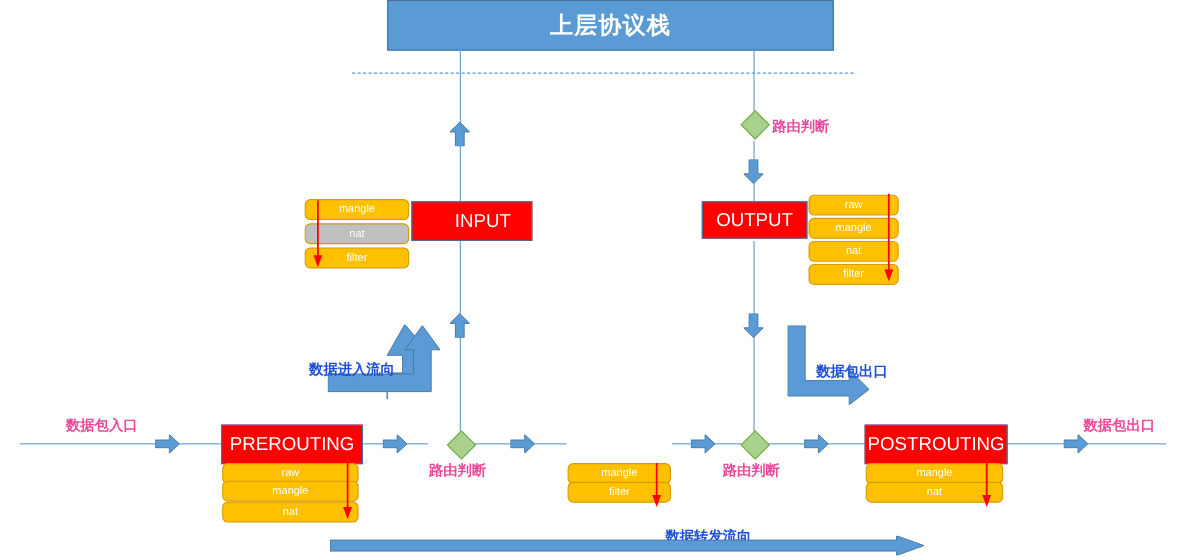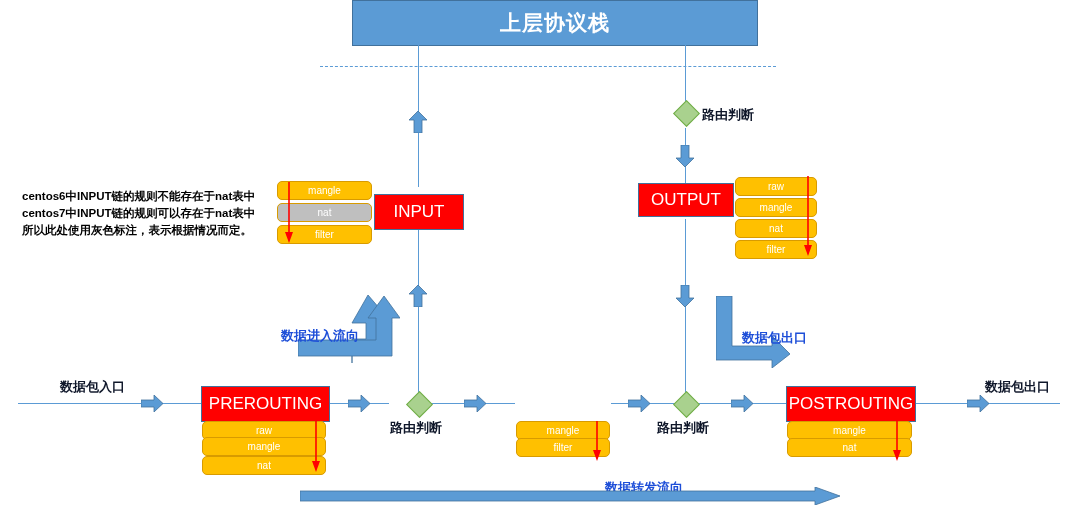--- a/index.html
+++ b/index.html
@@ -56,21 +56,21 @@
     background:#a9d18e;
     border:1px solid #70ad47;
     transform:rotate(45deg);
   }
 
   
   .barrow{position:absolute;width:20px;height:16px;}
   .barrow svg{display:block;}
 
   
-  .lbl{position:absolute;font-size:13px;color:#0f172a;font-weight:bold;white-space:nowrap;}
+  .lbl{position:absolute;font-size:13px;color:#ec4899;font-weight:bold;white-space:nowrap;}
   .lbl.blue{color:#1d4ed8;}
   .note{
     position:absolute;
     font-size:11.5px;font-weight:bold;color:#000;
     line-height:17px;white-space:nowrap;
   }
 
   
   .redarrow{position:absolute;}
   .redarrow svg{display:block;}
@@ -97,45 +97,40 @@
     <svg width="18" height="22" viewBox="0 0 18 22">
       <polygon points="9,0 18,9 13,9 13,22 5,22 5,9 0,9" fill="#5b9bd5" stroke="#41719c" stroke-width="0.8"></polygon>
     </svg>
   </div>
   <div class="barrow" style="left:409px;top:285px;width:18px;height:22px;">
     <svg width="18" height="22" viewBox="0 0 18 22">
       <polygon points="9,0 18,9 13,9 13,22 5,22 5,9 0,9" fill="#5b9bd5" stroke="#41719c" stroke-width="0.8"></polygon>
     </svg>
   </div>
 
-  <div class="chain" style="left:374px;top:194px;width:88px;height:34px;">
+  <div class="chain" style="left:374px;top:183px;width:88px;height:34px;padding-left:20px;">
     <span>INPUT</span>
   </div>
 
   <div class="tablebox" style="left:277px;top:181px;width:95px;height:19px;">
     <span>mangle</span>
   </div>
   <div class="tablebox gray" style="left:277px;top:203px;width:95px;height:19px;">
     <span>nat</span>
   </div>
   <div class="tablebox" style="left:277px;top:225px;width:95px;height:19px;">
     <span>filter</span>
   </div>
   <div class="redarrow" style="left:284px;top:182px;width:10px;height:61px;">
     <svg width="10" height="61" viewBox="0 0 10 61">
       <line x1="5" y1="0" x2="5" y2="52" stroke="#ff0000" stroke-width="1.6"></line>
       <polygon points="5,61 1,50 9,50" fill="#ff0000"></polygon>
     </svg>
   </div>
 
-  <div class="note" style="left:22px;top:188px;">
-    <div>centos6中INPUT链的规则不能存在于nat表中</div>
-    <div>centos7中INPUT链的规则可以存在于nat表中</div>
-    <div>所以此处使用灰色标注，表示根据情况而定。</div>
-  </div>
 
   <div class="vline" style="left:685px;top:44px;height:67px;"></div>
   <div class="vline" style="left:685px;top:128px;height:57px;"></div>
   <div class="vline" style="left:685px;top:219px;height:180px;"></div>
 
   <div class="diamond" style="left:677px;top:104px;"></div>
   <div class="lbl" style="left:702px;top:106px;">路由判断</div>
 
   <div class="barrow" style="left:676px;top:145px;width:18px;height:22px;">
     <svg width="18" height="22" viewBox="0 0 18 22">

